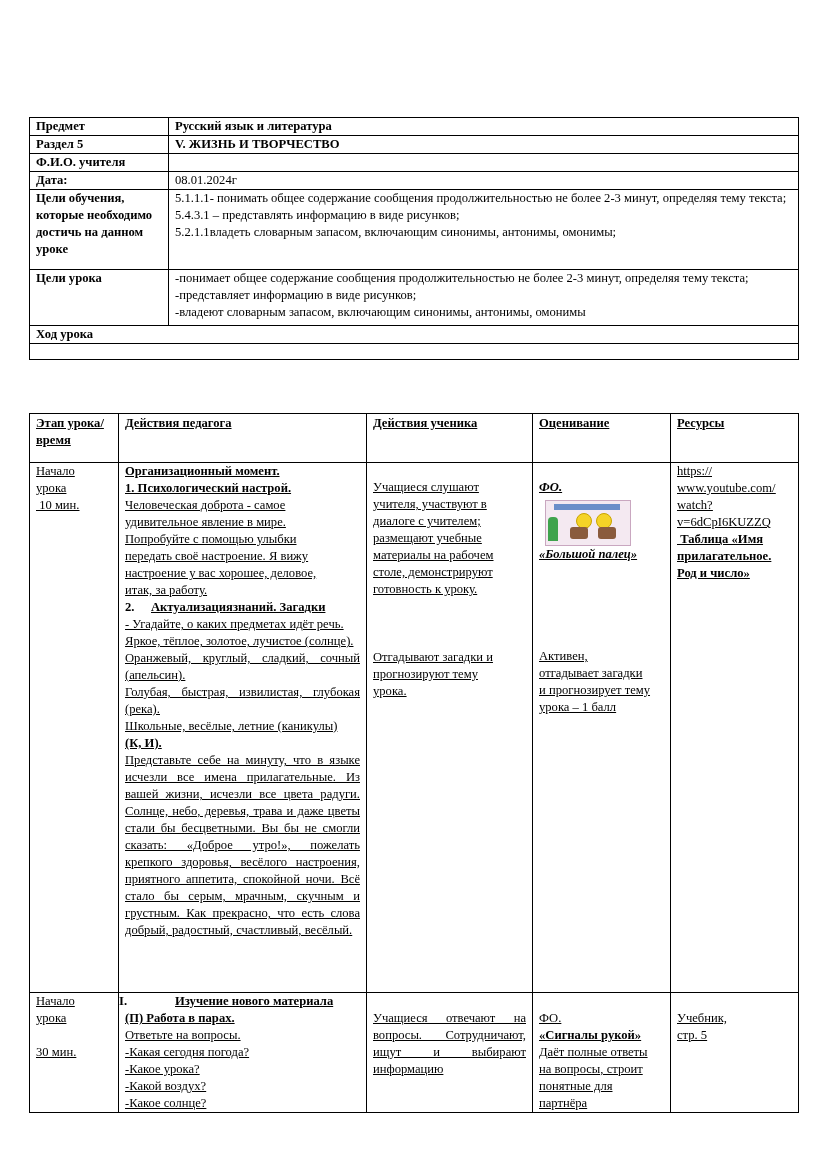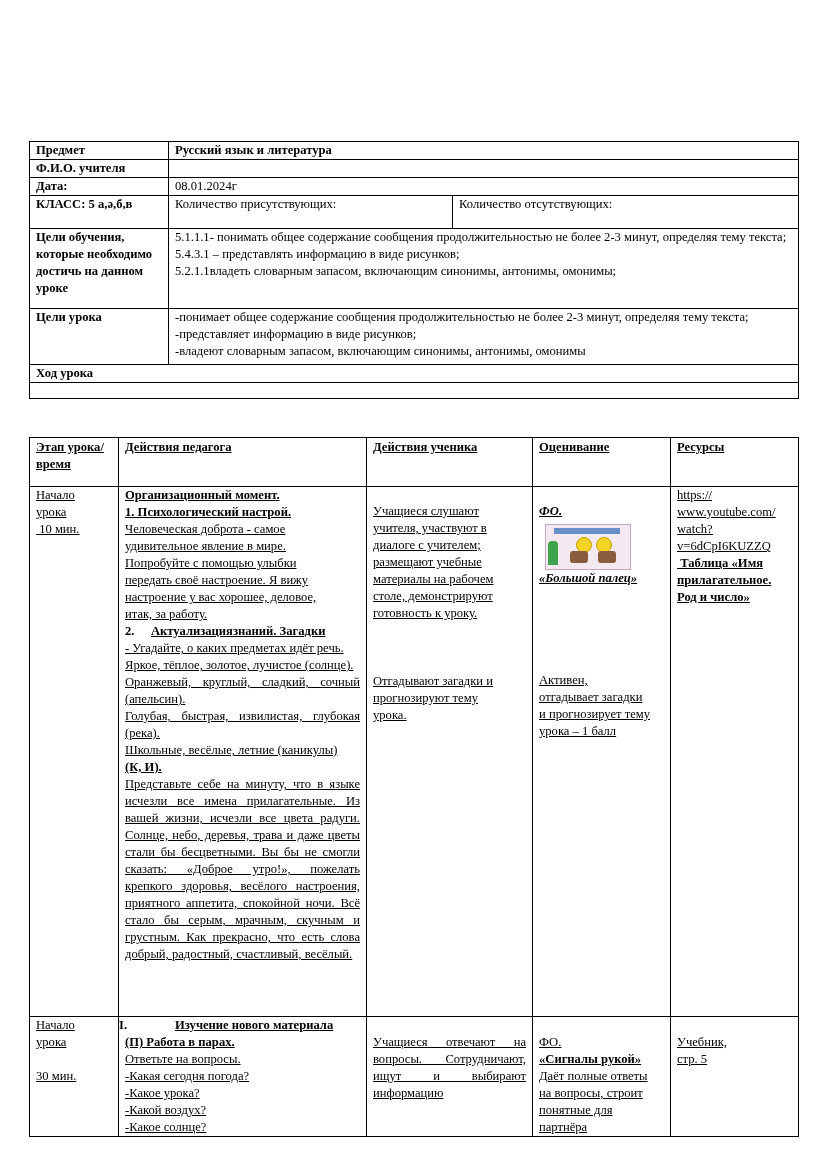--- a/index.html
+++ b/index.html
@@ -1,19 +1,19 @@
 <!DOCTYPE html>
 <html><head>
 <meta charset="utf-8">
 <style>
   html, body { margin:0; padding:0; background:#ffffff; }
   body { width:827px; height:1170px; position:relative; overflow:hidden;
          font-family:"Liberation Serif", serif; font-size:12.6px; color:#000; line-height:17px; }
   .page { position:absolute; left:0; top:0; width:827px; height:1170px; }
-  table { border-collapse:collapse; position:absolute; left:29px; table-layout:fixed;margin-top:24px; }
+  table { border-collapse:collapse; position:absolute; left:29px; table-layout:fixed; }
   td { border:1px solid #000; vertical-align:top; padding:0 6px; }
   .b { font-weight:bold; }
   .i { font-style:italic; }
   .j { text-align:justify; }
   .c { text-align:left; }
   .link { text-decoration:underline; color:#000; cursor:pointer; }
   #t1 { top:117px; width:769px; }
   #t2 { top:413px; width:769px; }
   #t2 td { padding:0 6px;text-decoration:underline; }
   .h17 { height:16px; }
@@ -35,31 +35,30 @@
     <col style="width:139px">
     <col style="width:284px">
     <col style="width:346px">
   </colgroup>
   <tbody>
         <tr class="h17">
     <td class="b">Предмет</td>
     <td colspan="2" class="b">Русский язык и литература</td>
   </tr>
   <tr class="h17">
+    <td class="b">Раздел 5</td>
+    <td colspan="2" class="b">V. ЖИЗНЬ И ТВОРЧЕСТВО</td>
+  </tr>
+  <tr class="h17">
     <td class="b">Ф.И.О. учителя</td>
     <td colspan="2"></td>
   </tr>
   <tr class="h17">
     <td class="b">Дата:</td>
     <td colspan="2">08.01.2024г</td>
-  </tr>
-  <tr style="height:33px">
-    <td class="b">КЛАСС: 5 а,ә,б,в</td>
-    <td>Количество присутствующих:</td>
-    <td>Количество отсутствующих:</td>
   </tr>
   <tr style="height:80px">
     <td class="b">Цели обучения, которые необходимо достичь на данном уроке</td>
     <td colspan="2" class="j">
       <span class="para">5.1.1.1- понимать общее содержание сообщения продолжительностью не более 2-3 минут, определяя тему текста;</span>
       <span class="para">5.4.3.1 – представлять информацию в виде рисунков;</span>
       <span class="para">5.2.1.1владеть словарным запасом, включающим синонимы, антонимы, омонимы;</span>
     </td>
   </tr>
   <tr style="height:56px">

